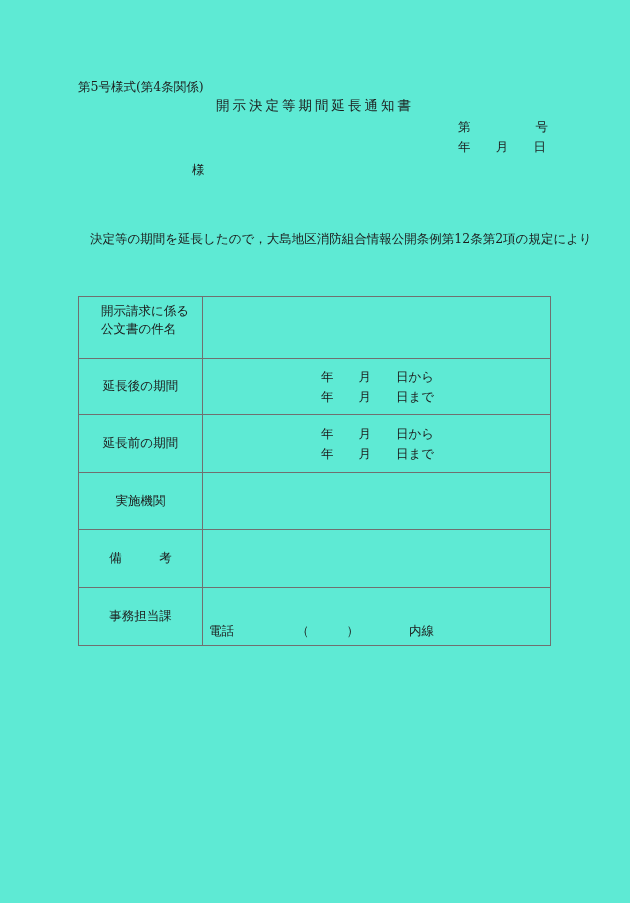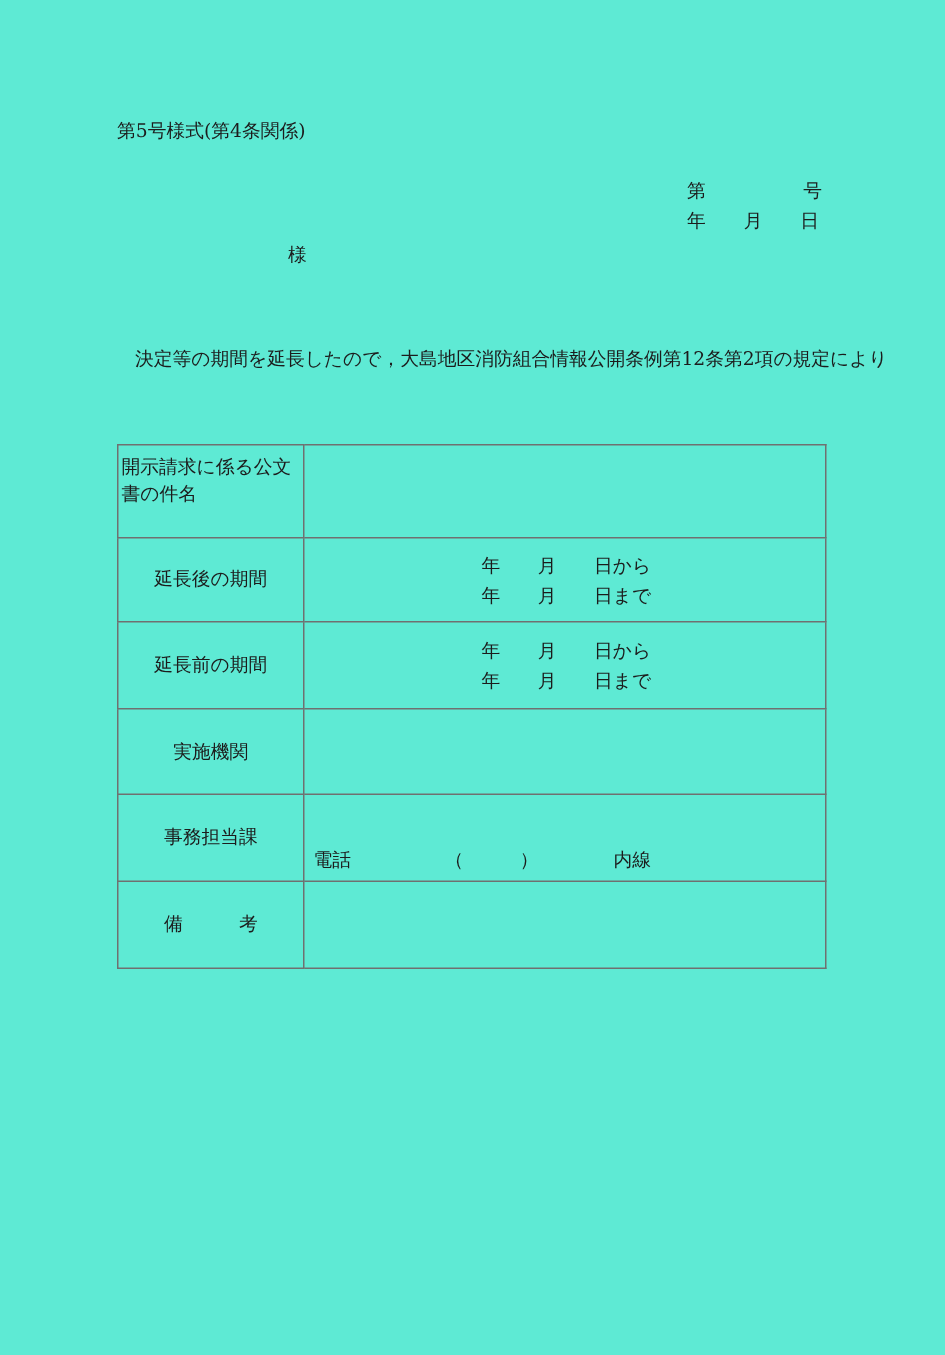--- a/index.html
+++ b/index.html
@@ -52,40 +52,41 @@
   .form-table tr:nth-child(2) td { height: 55px; }
   .form-table tr:nth-child(3) td { height: 57px; }
   .form-table tr:nth-child(4) td { height: 56px; }
   .form-table tr:nth-child(5) td { height: 57px; }
   .form-table tr:nth-child(6) td { height: 57px; }
 
   .label-cell { text-align: center; white-space: pre; }
   .label-cell.top-left {
     text-align: left;
     vertical-align: top;
-    padding: 5px 5px 0 2px;
+    padding: 5px 5px 0 22px;
     line-height: 18px;
     white-space: normal;
   }
   .value-cell { position: relative; }
   .period-lines { padding-left: 118px; }
   .period-lines div { line-height: 20px; white-space: pre; }
   .phone-line {
     position: absolute;
     left: 6px; bottom: 5px;
     white-space: pre;
   }
 </style>
 </head>
 <body>
 
 <div class="page">
 
   <div class="abs form-number">第5号様式(第4条関係)</div>
 
+  <div class="abs doc-title">開示決定等期間延長通知書</div>
 
   <div class="abs doc-no-line">
     <span>第</span>
     <span>号</span>
   </div>
 
   <div class="abs date-line">
     <span>年</span>
     <span>月</span>
     <span>日</span>
@@ -124,25 +125,25 @@
           <div>年　　月　　日から</div>
           <div>年　　月　　日まで</div>
         </div>
       </td>
     </tr>
     <tr>
       <td class="label-cell">実施機関</td>
       <td class="value-cell"></td>
     </tr>
     <tr>
+      <td class="label-cell">備　　　考</td>
+      <td class="value-cell"></td>
+    </tr>
+    <tr>
       <td class="label-cell">事務担当課</td>
       <td class="value-cell">
         <div class="phone-line">電話　　　　　（　　　）　　　　内線</div>
       </td>
-    </tr>
-    <tr>
-      <td class="label-cell">備　　　考</td>
-      <td class="value-cell"></td>
     </tr>
   </tbody>
     </table>
 
 </div>
 
 </body></html>

